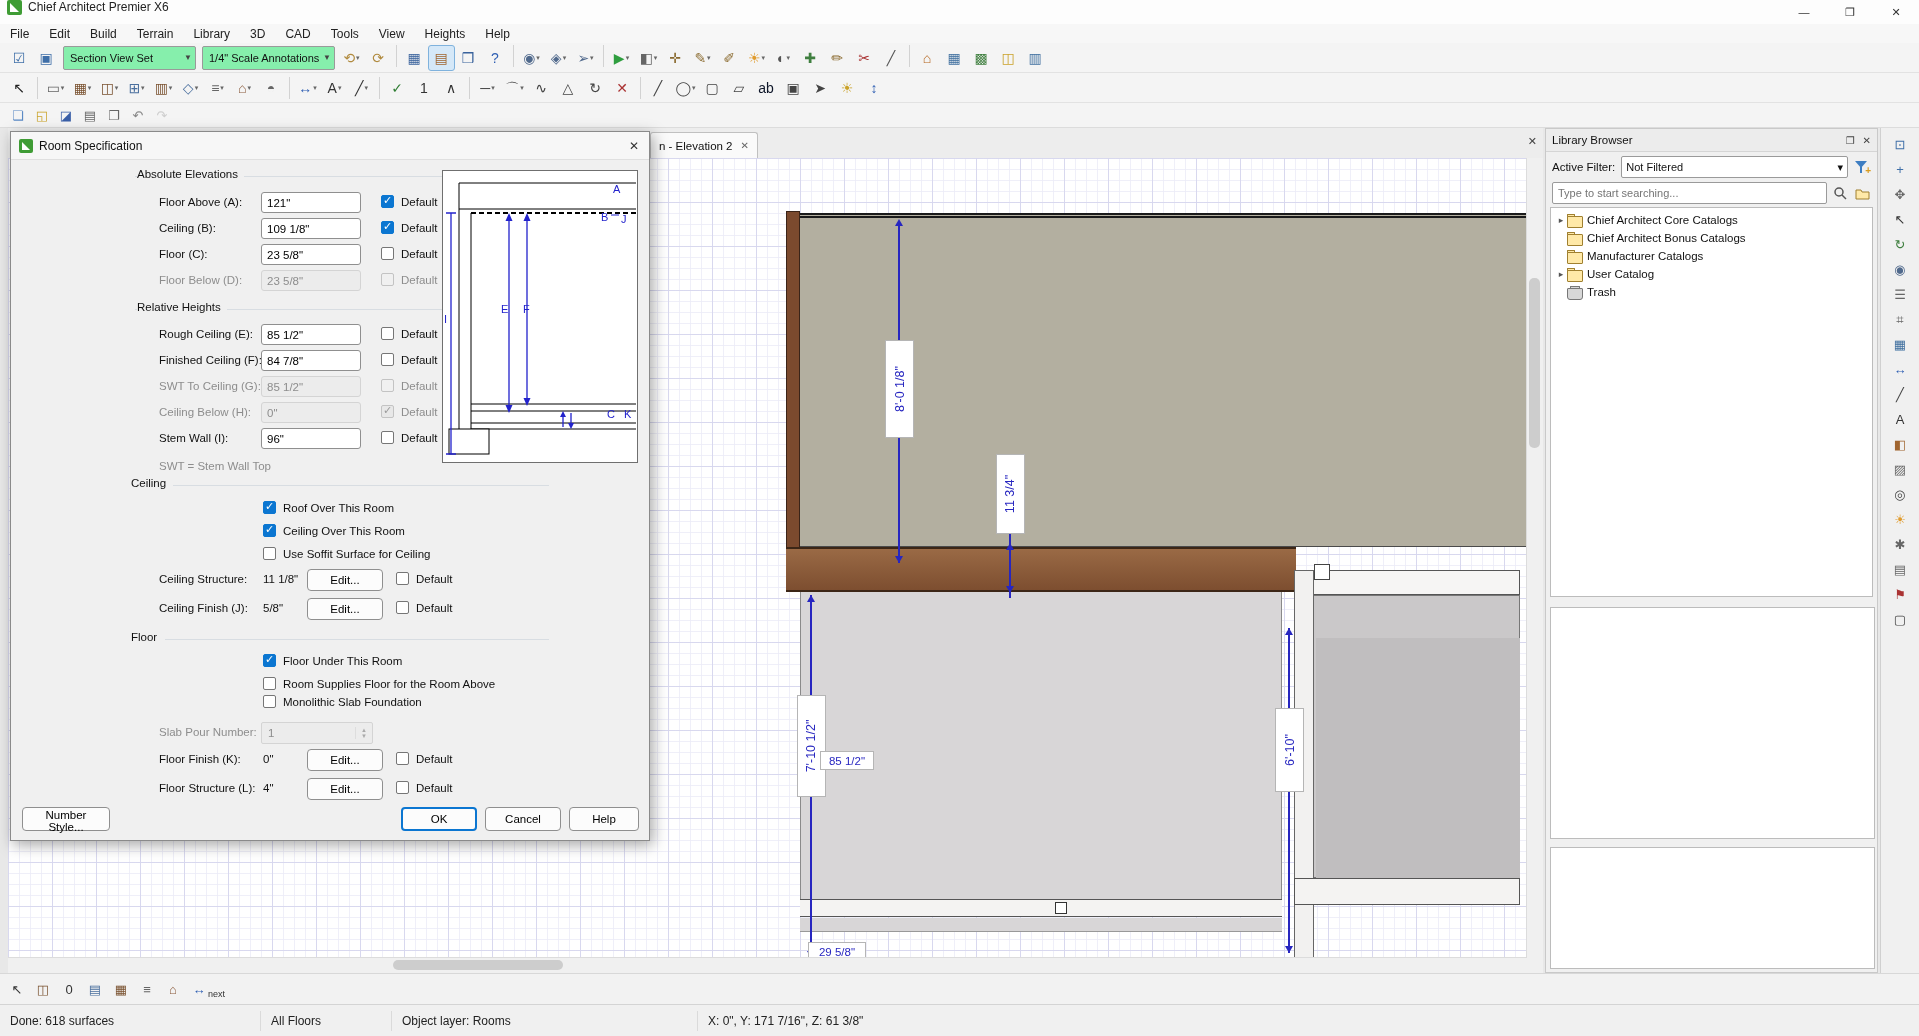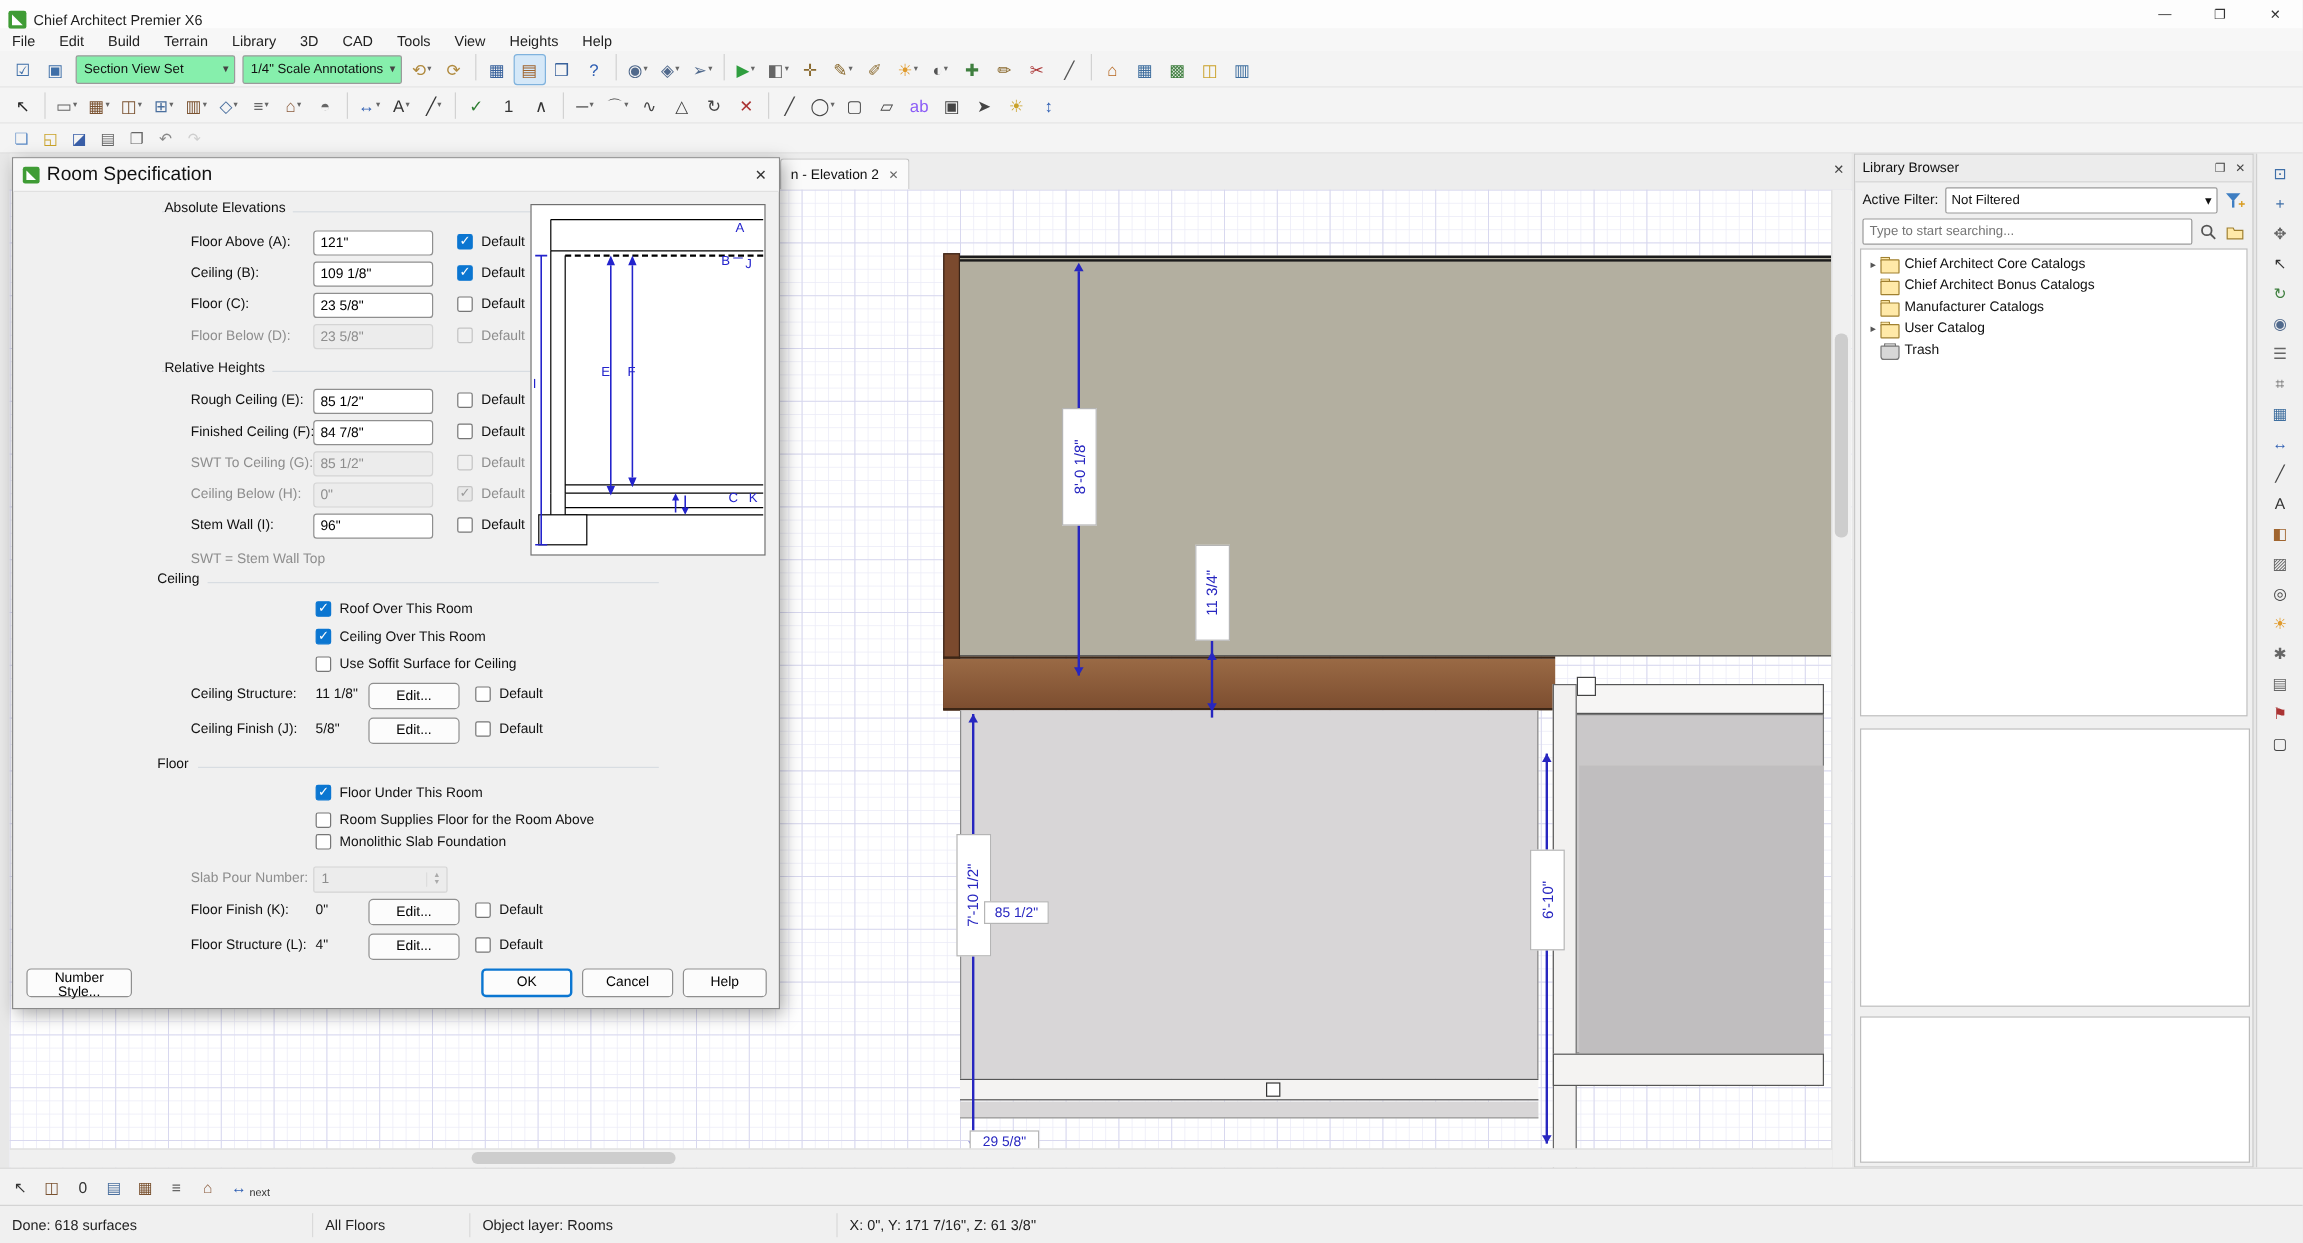--- a/index.html
+++ b/index.html
@@ -1,20 +1,20 @@
 <!DOCTYPE html>
 <html><head>
 <meta charset="utf-8">
 <style>
   html,body{margin:0;padding:0}
   body{width:1919px;height:1036px;position:relative;overflow:hidden;
        font-family:"Liberation Sans",sans-serif;background:#e8e8e8;color:#111;font-size:12px}
   .abs{position:absolute}
   
-  #titlebar{left:0;top:0;width:1919px;height:24px;background:#fdfdfd;border-bottom:1px solid #e3e3e3;display:flex;align-items:flex-end}
+  #titlebar{left:0;top:0;width:1919px;height:24px;background:#fdfdfd;border-bottom:1px solid #e3e3e3;display:flex;align-items:flex-start}
   #applogo{width:15px;height:15px;margin:0 6px 0 7px;background:#3f9c35;border-radius:2px;position:relative}
   #applogo:after{content:"";position:absolute;left:3px;top:3px;border-left:9px solid #fff;border-top:9px solid transparent}
   #wintitle{font-size:12px;color:#222}
   #winbtns{margin-left:auto;display:flex;height:24px}
   .wbtn{width:46px;height:24px;display:flex;align-items:center;justify-content:center;font-size:11px;color:#333}
   #menubar{left:0;top:24px;width:1919px;height:19px;background:#f7f7f7;display:flex;align-items:center;border-bottom:1px solid #eee}
   .menu-item{padding:1px 10px;font-size:12px;color:#222}
   
   .tbar{left:0;width:1919px;background:#f4f4f4;display:flex;align-items:center;padding-left:6px;box-sizing:border-box}
   #tb1{top:43px;height:30px;border-bottom:1px solid #e2e2e2}
@@ -482,21 +482,21 @@
       <span style="color: rgb(68, 68, 68);">▢</span>
       <span class="drop"></span>
     </span>
 
     <span class="ic">
       <span style="color: rgb(68, 68, 68);">▱</span>
       <span class="drop"></span>
     </span>
 
     <span class="ic">
-      <span style="color: #8b5cf6;">ab</span>
+      <span style="color: #0f172a;">ab</span>
       <span class="drop"></span>
     </span>
 
     <span class="ic">
       <span style="color: rgb(68, 68, 68);">▣</span>
       <span class="drop"></span>
     </span>
 
     <span class="ic">
       <span style="color: rgb(68, 68, 68);">➤</span>
@@ -615,21 +615,21 @@
       <div class="thumb"></div>
     </div>
   <div id="hscroll">
       <div class="thumb"></div>
     </div>
 </div>
 
 <div id="dlg" class="abs">
   <div id="dlghead">
     <span id="dlglogo"></span>
-    <span style="font-size:16px">Room Specification</span>
+    <span style="font-size:12px">Room Specification</span>
     <span id="dlgclose">✕</span>
   </div>
 
 
   <div class="grp" style="top:43px">
     <span class="ghead">Absolute Elevations</span>
     <span class="grule"></span>
     <div style="position:absolute;left:0;top:17px;width:430px" class="rowstack rs1">
 
         <div class="drow" style="top: 0px;">

